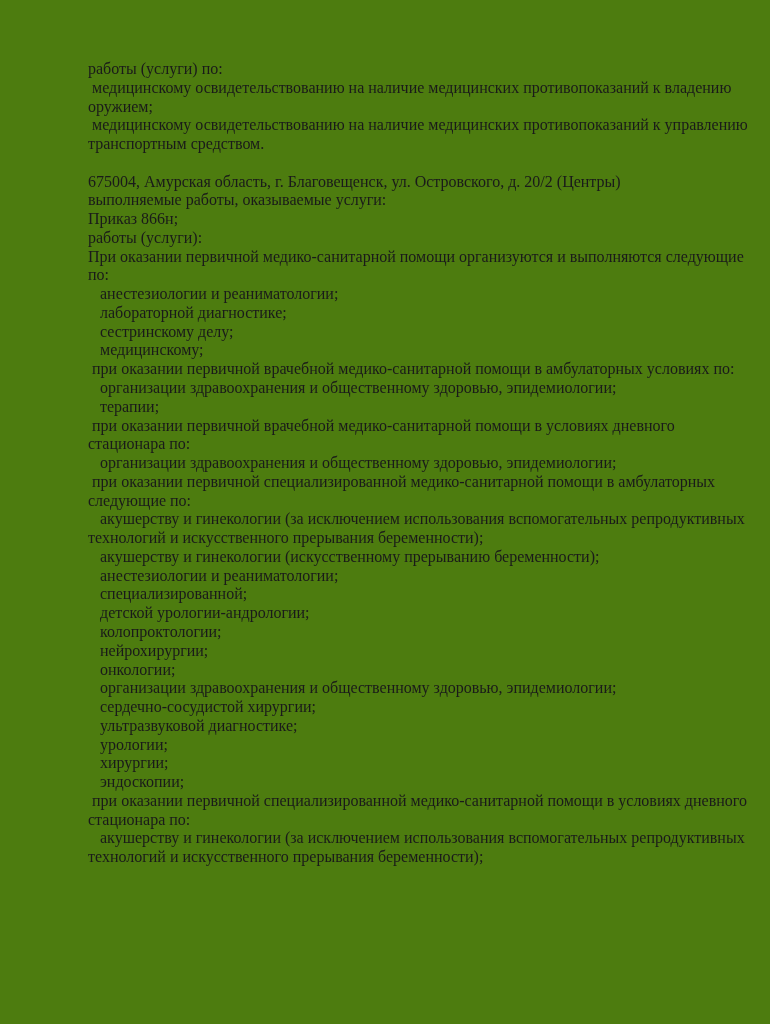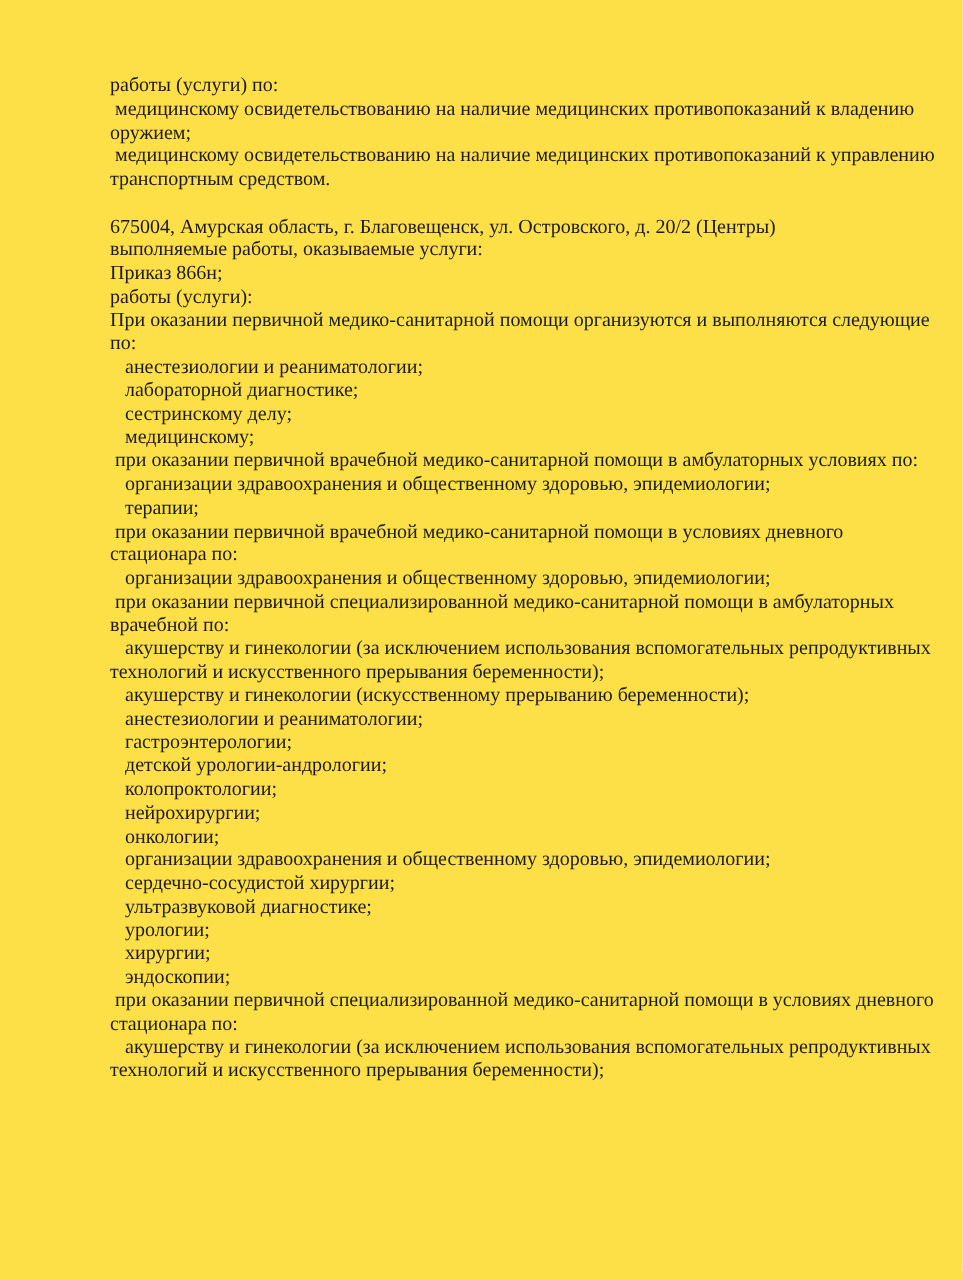--- a/index.html
+++ b/index.html
@@ -10,21 +10,21 @@
   body {
     width: 770px;
     height: 1024px;
     overflow: hidden;
   }
   .doc-page {
     box-sizing: border-box;
     width: 770px;
     height: 1024px;
     padding: 60px 20px 0 88px;
-    background: #fde047;
+    background: #4d7c0f;
     font-family: "Liberation Serif", "DejaVu Serif", serif;
     font-size: 16px;
     line-height: 18.77px;
     color: #1a1a1a;
   }
   .doc-line {
     white-space: pre;
     min-height: 18.77px;
   }
 </style>
@@ -48,26 +48,26 @@
     <div class="doc-line">   лабораторной диагностике;</div>
     <div class="doc-line">   сестринскому делу;</div>
     <div class="doc-line">   медицинскому;</div>
     <div class="doc-line"> при оказании первичной врачебной медико-санитарной помощи в амбулаторных условиях по:</div>
     <div class="doc-line">   организации здравоохранения и общественному здоровью, эпидемиологии;</div>
     <div class="doc-line">   терапии;</div>
     <div class="doc-line"> при оказании первичной врачебной медико-санитарной помощи в условиях дневного</div>
     <div class="doc-line">стационара по:</div>
     <div class="doc-line">   организации здравоохранения и общественному здоровью, эпидемиологии;</div>
     <div class="doc-line"> при оказании первичной специализированной медико-санитарной помощи в амбулаторных</div>
-    <div class="doc-line">врачебной по:</div>
+    <div class="doc-line">следующие по:</div>
     <div class="doc-line">   акушерству и гинекологии (за исключением использования вспомогательных репродуктивных</div>
     <div class="doc-line">технологий и искусственного прерывания беременности);</div>
     <div class="doc-line">   акушерству и гинекологии (искусственному прерыванию беременности);</div>
     <div class="doc-line">   анестезиологии и реаниматологии;</div>
-    <div class="doc-line">   гастроэнтерологии;</div>
+    <div class="doc-line">   специализированной;</div>
     <div class="doc-line">   детской урологии-андрологии;</div>
     <div class="doc-line">   колопроктологии;</div>
     <div class="doc-line">   нейрохирургии;</div>
     <div class="doc-line">   онкологии;</div>
     <div class="doc-line">   организации здравоохранения и общественному здоровью, эпидемиологии;</div>
     <div class="doc-line">   сердечно-сосудистой хирургии;</div>
     <div class="doc-line">   ультразвуковой диагностике;</div>
     <div class="doc-line">   урологии;</div>
     <div class="doc-line">   хирургии;</div>
     <div class="doc-line">   эндоскопии;</div>

